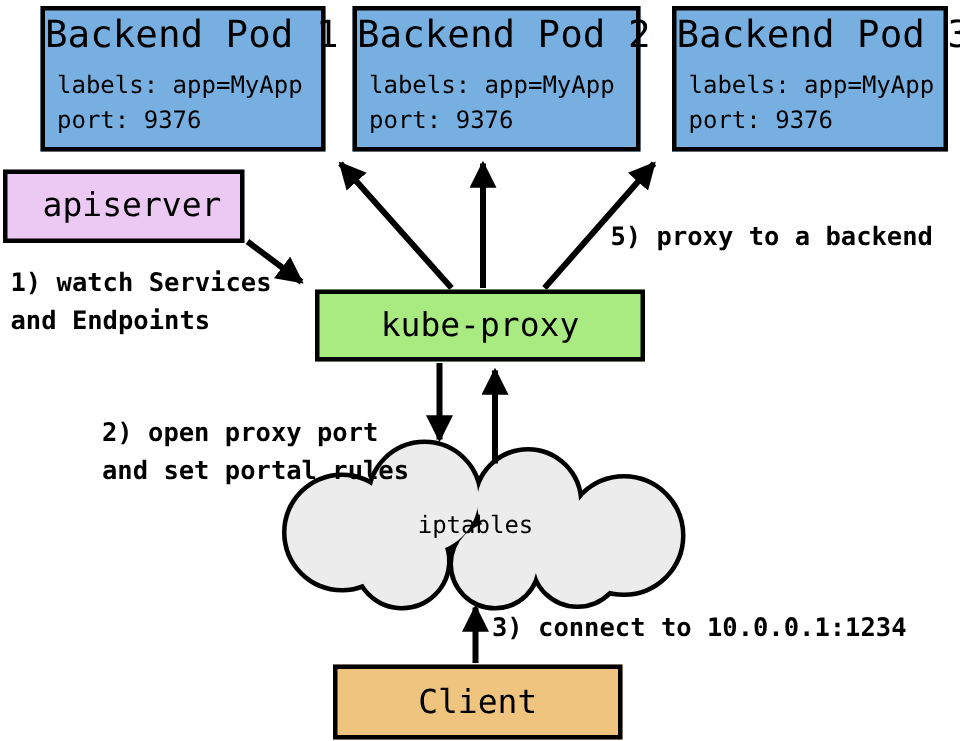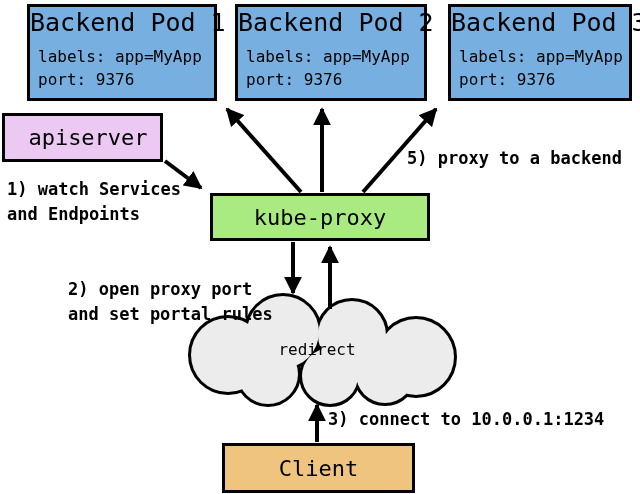--- a/index.html
+++ b/index.html
@@ -136,21 +136,21 @@
   </div>
 
   <div class="box node kubeproxy">
     <span>kube-proxy</span>
   </div>
 
   <div class="box node client">
     <span>Client</span>
   </div>
 
-  <div class="cloud-label">redirect</div>
+  <div class="cloud-label">iptables</div>
 
   <div class="step" style="left:7px; top:177px;">
     <div>1) watch Services</div>
     <div>and Endpoints</div>
   </div>
 
   <div class="step" style="left:68px; top:249px;margin-top:28px;">
     <div>2) open proxy port</div>
     <div>and set portal rules</div>
   </div>

